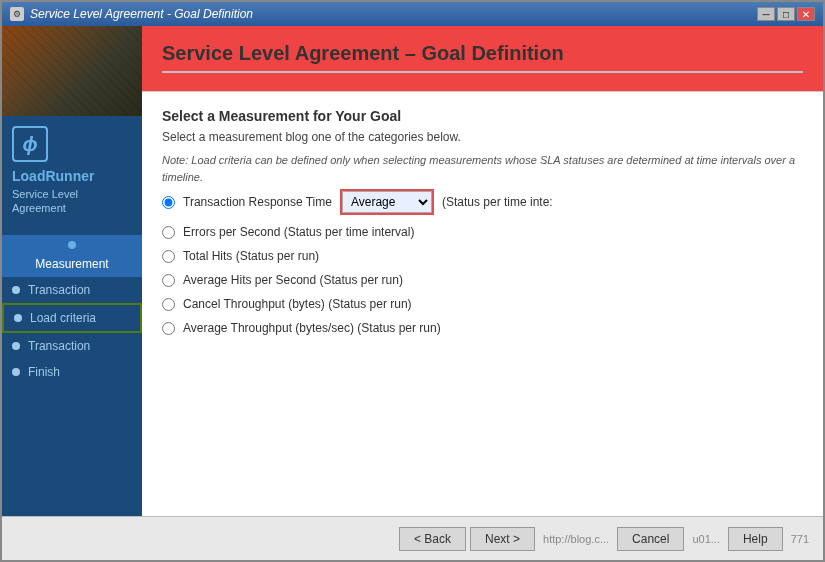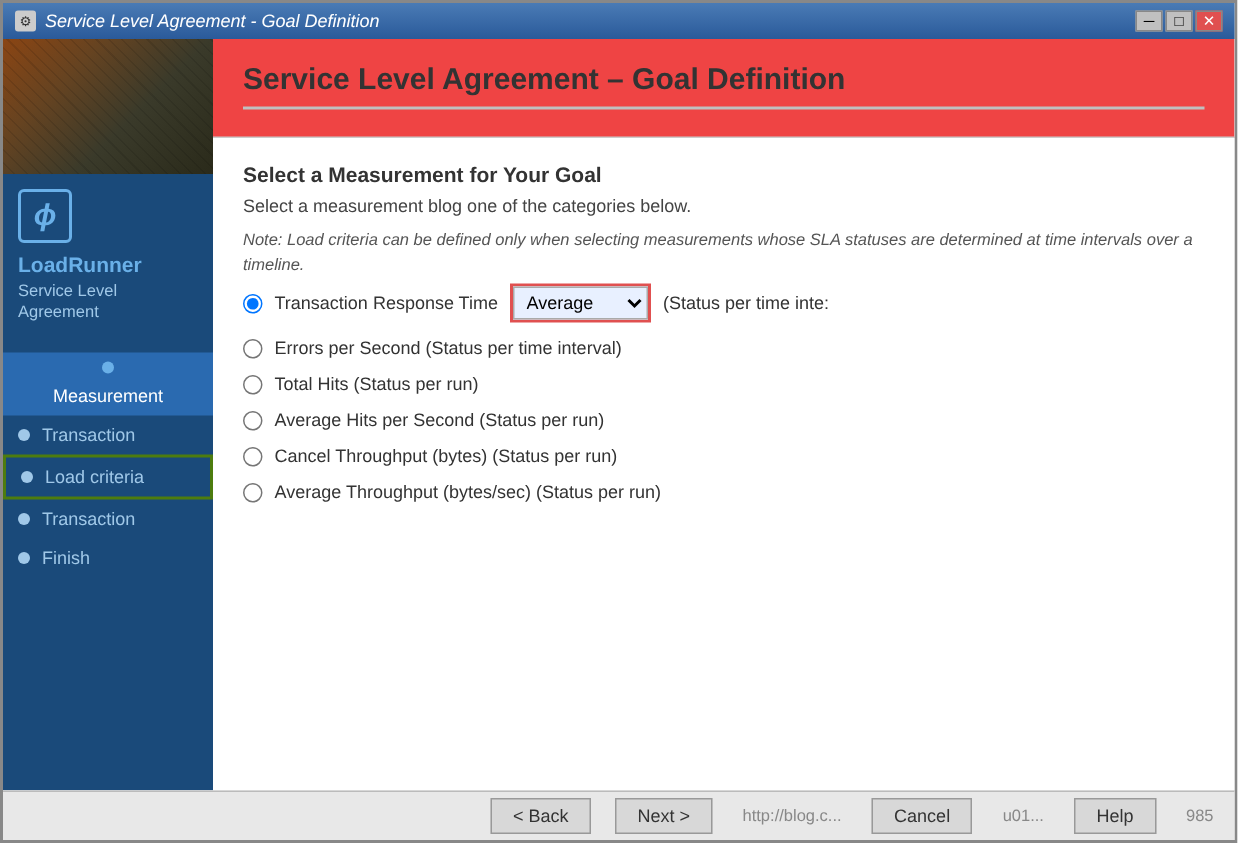--- a/index.html
+++ b/index.html
@@ -267,28 +267,28 @@
     .dropdown-select {
       padding: 2px 4px;
       font-size: 12px;
       background: #e8f0ff;
       border: 1px solid #aaa;
       min-width: 90px;
     }
 
     
     .footer {
-      height: 33px;
+      height: 44px;
       background: #e8e8e8;
       border-top: 1px solid #bbb;
       display: flex;
       align-items: center;
       justify-content: flex-end;
       padding: 0 10px;
-      gap: 16px;
+      gap: 4px;
     }
 
     .footer-btn {
       padding: 4px 14px;
       font-size: 12px;
       background: #d8d8d8;
       border: 1px solid #999;
       cursor: pointer;
       color: #333;
     }
@@ -395,15 +395,15 @@
     </div>
   </div>
 
   <div class="footer">
     <button class="footer-btn">&lt; Back</button>
     <button class="footer-btn">Next &gt;</button>
     <span class="footer-watermark">http://blog.c...</span>
     <button class="footer-btn">Cancel</button>
     <span class="footer-watermark">u01...</span>
     <button class="footer-btn">Help</button>
-    <span class="footer-watermark">985</span>
+    <span class="footer-watermark">771</span>
   </div>
 </div>
 
 </body></html>

